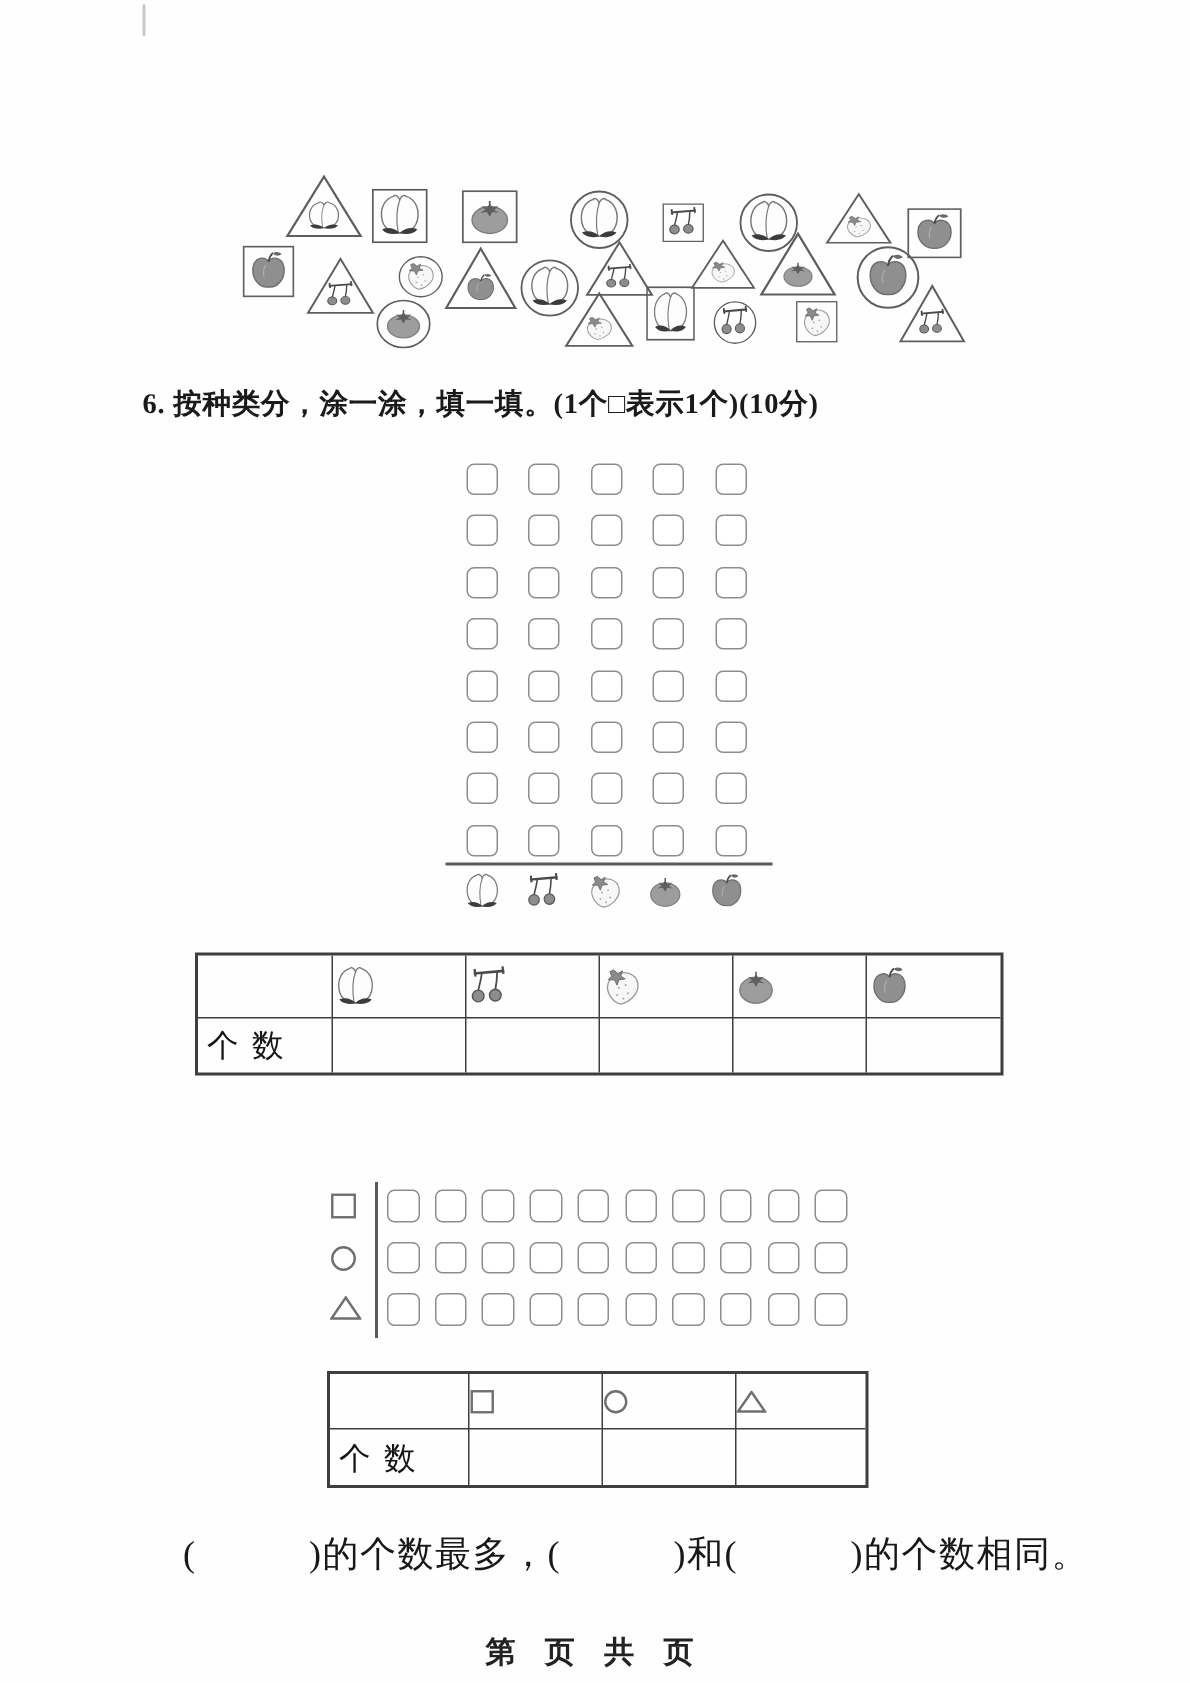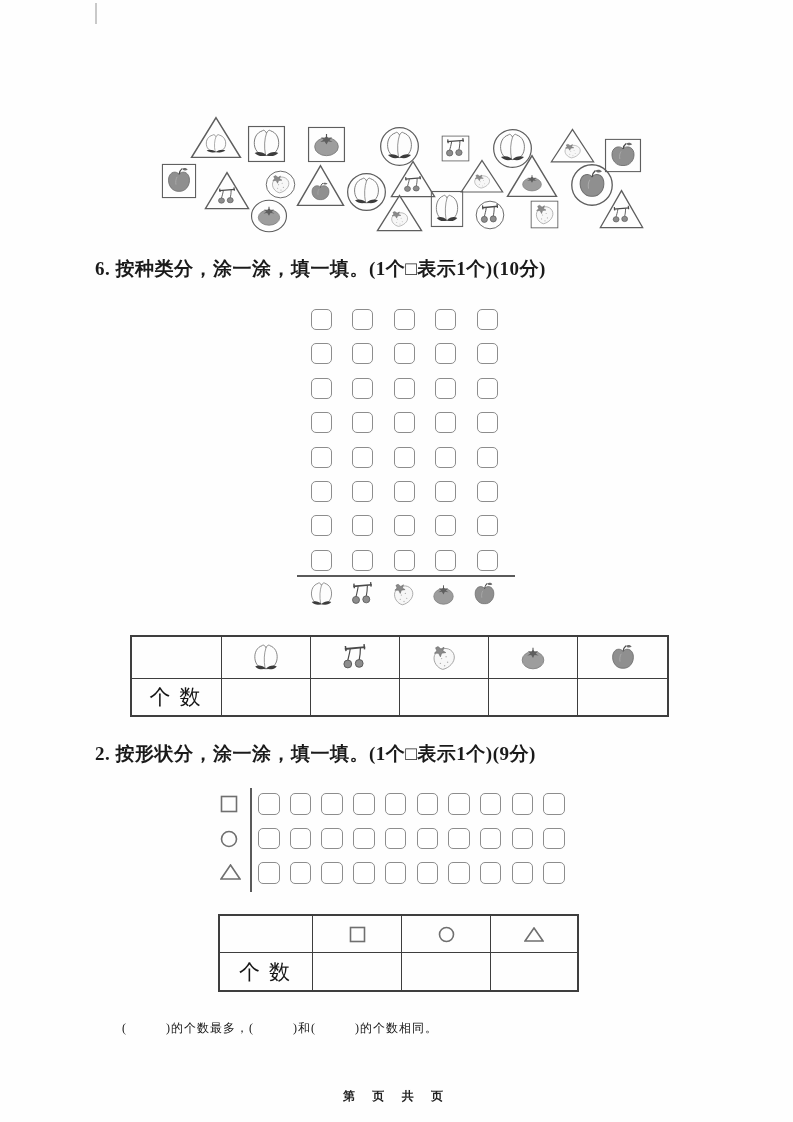--- a/index.html
+++ b/index.html
@@ -15,29 +15,29 @@
   .scatter-item{position:absolute;}
   .scatter-item svg{width:100%;height:100%;display:block;}
   .shape-outline *{fill:none;stroke:#5e5e5e;stroke-width:3px;}
   .tally-box{position:absolute;width:21px;height:21px;border:1.6px solid #8d8d8d;
         border-radius:5px;box-sizing:border-box;background:#fff;}
   .grid-underline{position:absolute;left:297px;top:575px;width:218px;height:2px;background:#5a5a5a;}
   .fruit-chip{position:absolute;}
   .wtable{position:absolute;display:grid;border:2px solid #3e3e3e;background:#fefefe;}
   #q1-table{left:130px;top:635px;grid-template-columns:89px 89px 89px 89px 89px 90px;grid-template-rows:41px 37px;}
   #q2-table{left:218px;top:914px;grid-template-columns:92px 89px 89px 87px;grid-template-rows:36px 38px;}
-  .tcell{display:flex;align-items:center;justify-content:center;box-sizing:border-box;}
+  .tcell{display:flex;align-items:center;justify-content:flex-start;box-sizing:border-box;}
   .tcell.bl{border-left:1.4px solid #3e3e3e;}
   .tcell.bt{border-top:1.4px solid #3e3e3e;}
   .count-label{font-size:21px;letter-spacing:9px;padding-left:6px;color:#151515;}
   .q2-divider{position:absolute;left:250px;top:788px;width:1.8px;height:104px;background:#5a5a5a;}
   .shape-label{position:absolute;}
-  .fill-line{position:absolute;left:122px;top:1020px;font-size:12px;letter-spacing:1px;color:#181818;}
+  .fill-line{position:absolute;left:122px;top:1020px;font-size:24px;letter-spacing:1px;color:#181818;}
   .footer{position:absolute;left:0;top:1088px;width:100%;text-align:center;
-        font-family:"Liberation Sans","DejaVu Sans",sans-serif;font-size:12px;font-weight:700;
+        font-family:"Liberation Sans","DejaVu Sans",sans-serif;font-size:20px;font-weight:700;
         letter-spacing:7px;color:#222;}
 </style>
 </head>
 <body>
 
 <svg width="0" height="0" style="position:absolute" aria-hidden="true">
   <defs>
     <symbol id="fruit-peach" viewBox="0 0 100 100">
       <path d="M50 16 C54 7 60 5 63 9 C80 14 89 32 87 52 C85 74 69 86 50 86 C31 86 15 74 13 52 C11 32 20 14 37 9 C40 5 46 7 50 16 Z" fill="#fdfdfd" stroke="#787878" stroke-width="3"></path>
       <path d="M50 16 C44 34 42 58 47 85" fill="none" stroke="#787878" stroke-width="2.5"></path>
@@ -357,21 +357,20 @@
       <div class="tcell bt" style="grid-area: 2 / 1;">
         <span class="count-label">个数</span>
       </div>
       <div class="tcell bl bt" style="grid-area: 2 / 2;"></div>
       <div class="tcell bl bt" style="grid-area: 2 / 3;"></div>
       <div class="tcell bl bt" style="grid-area: 2 / 4;"></div>
       <div class="tcell bl bt" style="grid-area: 2 / 5;"></div>
       <div class="tcell bl bt" style="grid-area: 2 / 6;"></div>
     </div>
 
-  <div class="q-title q2-title">2. 按形状分，涂一涂，填一填。(1个□表示1个)(9分)</div>
   <div class="layer" id="q2-rows">
       <div class="shape-label" style="left: 220px; top: 795px;"><svg width="18" height="18">
           <rect x="1.5" y="1.5" width="15" height="15" fill="none" stroke="#6f6f6f" stroke-width="1.6"></rect>
         </svg></div>
       <div class="tally-box" style="left: 258px; top: 793px; width: 21.5px; height: 21.5px;"></div>
       <div class="tally-box" style="left: 289.7px; top: 793px; width: 21.5px; height: 21.5px;"></div>
       <div class="tally-box" style="left: 321.4px; top: 793px; width: 21.5px; height: 21.5px;"></div>
       <div class="tally-box" style="left: 353.1px; top: 793px; width: 21.5px; height: 21.5px;"></div>
       <div class="tally-box" style="left: 384.8px; top: 793px; width: 21.5px; height: 21.5px;"></div>
       <div class="tally-box" style="left: 416.5px; top: 793px; width: 21.5px; height: 21.5px;"></div>

